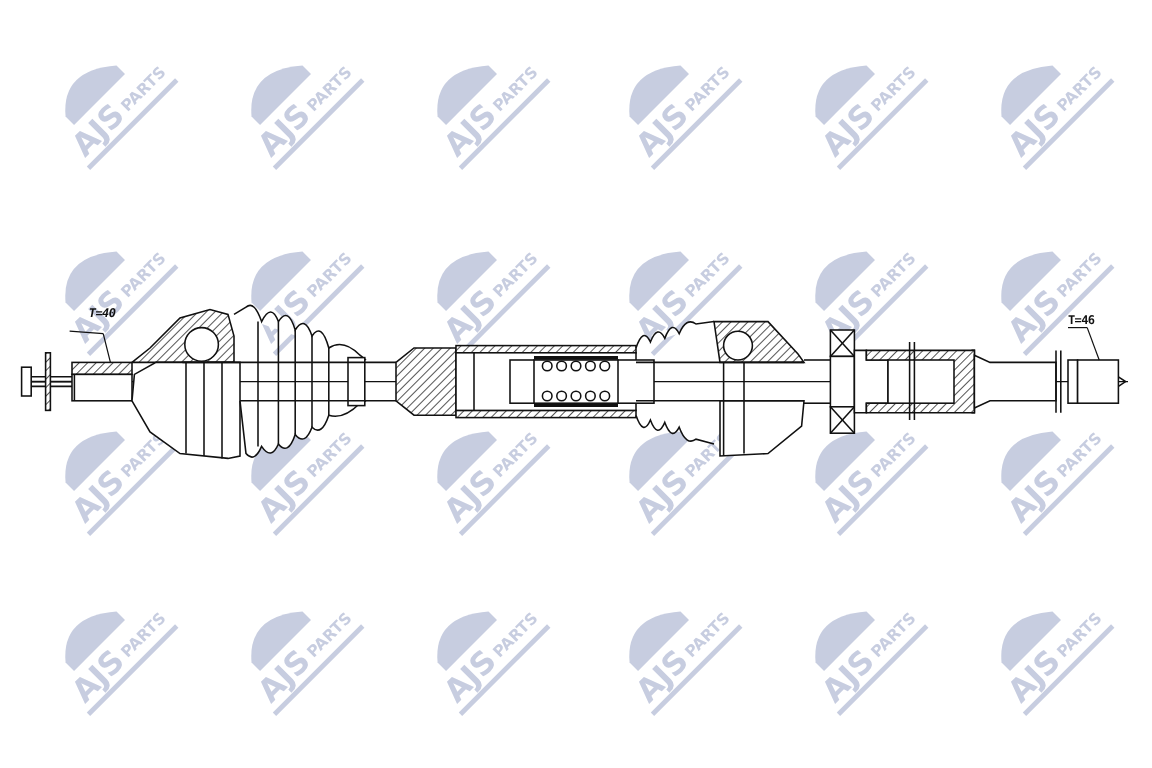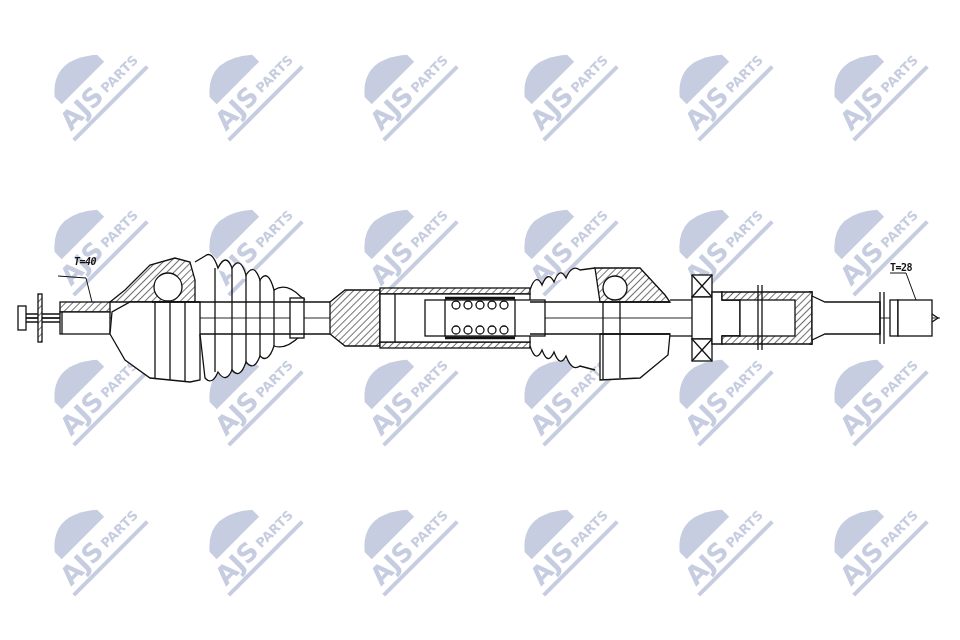--- a/index.html
+++ b/index.html
@@ -307,13 +307,13 @@
     <path d="M932 314 L938 318 L932 322"></path>
 
     <line x1="86" y1="278" x2="92" y2="302" stroke-width="1"></line>
     <line x1="58" y1="276" x2="86" y2="278" stroke-width="1"></line>
     <line x1="906" y1="273" x2="916" y2="300" stroke-width="1"></line>
     <line x1="890" y1="273" x2="906" y2="273" stroke-width="1"></line>
   </g>
 </svg>
 
 <div class="label" style="left:74px; top:256px;font-style:italic;">T=40</div>
-<div class="label" style="left:890px; top:262px;">T=28</div>
+<div class="label" style="left:890px; top:262px;">T=46</div>
 
 </body></html>

